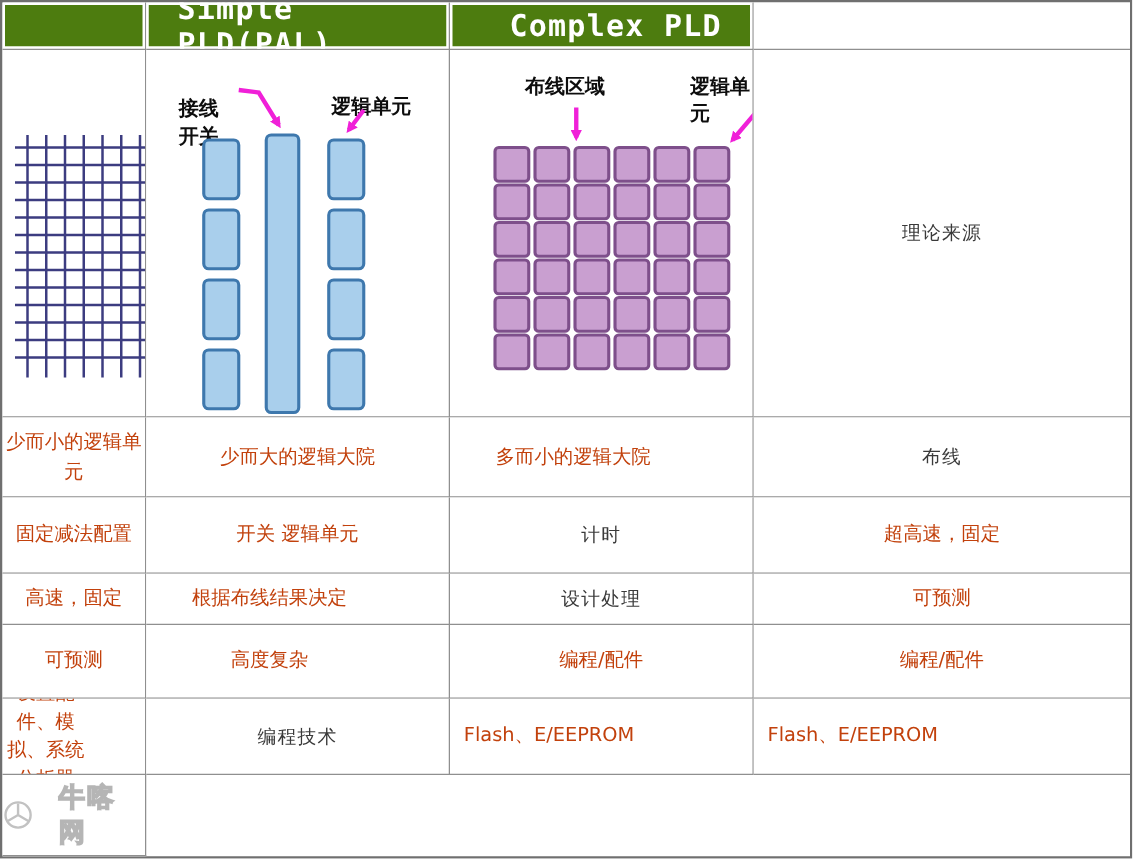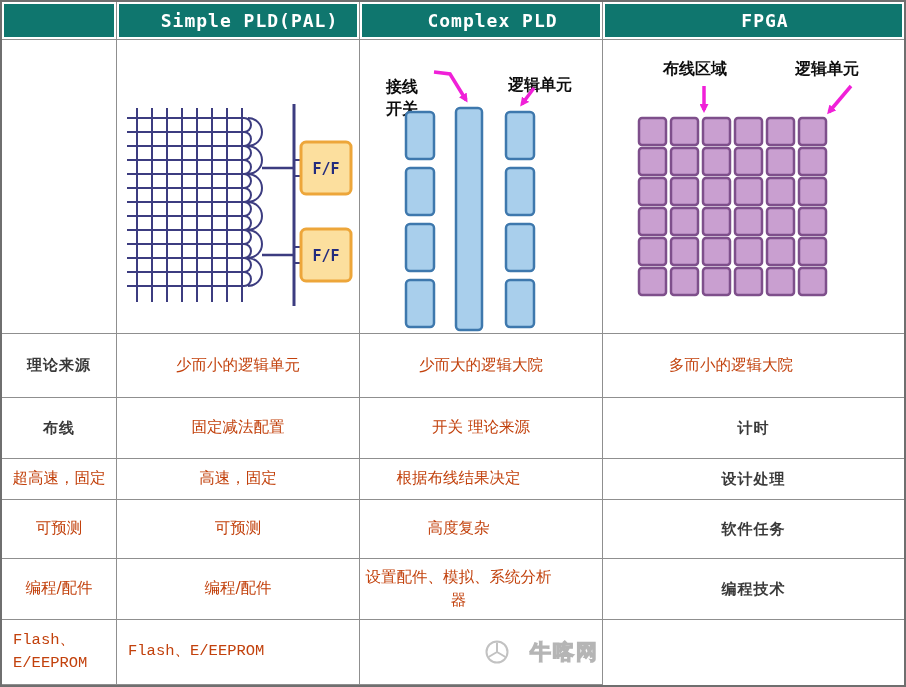--- a/index.html
+++ b/index.html
@@ -20,31 +20,31 @@
     background:#fff;
     display:flex; align-items:center; justify-content:center;
     position:relative; overflow:hidden;
   }
   .cell:nth-child(4n) { border-right:none; }
 
   
   .hcell { padding:2px; }
   .hfill {
     flex:1; align-self:stretch;
-    background:#0f766e; color:#ffffff;
+    background:#4d7c0f; color:#ffffff;
     display:flex; align-items:center; justify-content:center;
     font-family:"DejaVu Sans Mono", monospace;
-    font-weight:bold; font-size:18px; letter-spacing:1px;padding-left:23px;
-  }
-
-  
-  .lbl { font-size:15px; color:#3a3a3a; letter-spacing:1px; text-align:center;font-weight:bold; }
+    font-weight:bold; font-size:24px; letter-spacing:1px;padding-left:23px;
+  }
+
+  
+  .lbl { font-size:15px; color:#3a3a3a; letter-spacing:1px; text-align:center; }
   .val { font-size:15.5px; color:#c2410c; text-align:center; white-space:pre-line; line-height:1.5; }
   .cell.left { justify-content:flex-start; }
-  .cell.left .val { text-align:left; padding-left:11px;font-family:Liberation Mono, monospace; }
+  .cell.left .val { text-align:left; padding-left:11px; }
   .cell.c4 .val { padding-right:45px; }
 
   
   .dcell { align-items:flex-start; justify-content:flex-start; }
   .dsvg { position:absolute; left:0; top:0; }
   .dlabel {
     position:absolute; font-weight:bold; color:#0d0d0d;
     font-size:16px; line-height:1.35; white-space:pre-line;
   }
   .fftext {
@@ -69,23 +69,20 @@
   <div class="tbl">
 
     <div class="cell hcell">
       <div class="hfill"></div>
     </div>
     <div class="cell hcell">
       <div class="hfill">Simple PLD(PAL)</div>
     </div>
     <div class="cell hcell">
       <div class="hfill">Complex PLD</div>
-    </div>
-    <div class="cell hcell">
-      <div class="hfill">FPGA</div>
     </div>
 
     <div class="cell"></div>
 
     <div class="cell dcell">
       <svg class="dsvg" width="242" height="293" viewBox="0 0 242 293">
         <defs>
           <marker id="ah" markerWidth="9" markerHeight="9" refX="6" refY="4.5" orient="auto" markerUnits="userSpaceOnUse">
             <path d="M0,0 L9,4.5 L0,9 z" fill="#f020d8"></path>
           </marker>
@@ -184,21 +181,21 @@
         <span class="val">多而小的逻辑大院</span>
       </div>
 
     <div class="cell">
         <span class="lbl">布线</span>
       </div>
     <div class="cell">
         <span class="val">固定减法配置</span>
       </div>
     <div class="cell">
-        <span class="val">开关 理论来源</span>
+        <span class="val">开关 逻辑单元</span>
       </div>
 
     <div class="cell">
         <span class="lbl">计时</span>
       </div>
     <div class="cell">
         <span class="val">超高速，固定</span>
       </div>
     <div class="cell">
         <span class="val">高速，固定</span>
@@ -213,23 +210,20 @@
     <div class="cell">
         <span class="val">可预测</span>
       </div>
     <div class="cell">
         <span class="val">可预测</span>
       </div>
     <div class="cell c4">
         <span class="val">高度复杂</span>
       </div>
 
-    <div class="cell">
-        <span class="lbl">软件任务</span>
-      </div>
     <div class="cell">
         <span class="val">编程/配件</span>
       </div>
     <div class="cell">
         <span class="val">编程/配件</span>
       </div>
     <div class="cell c4">
         <span class="val">设置配件、模拟、系统分析器</span>
       </div>
 

